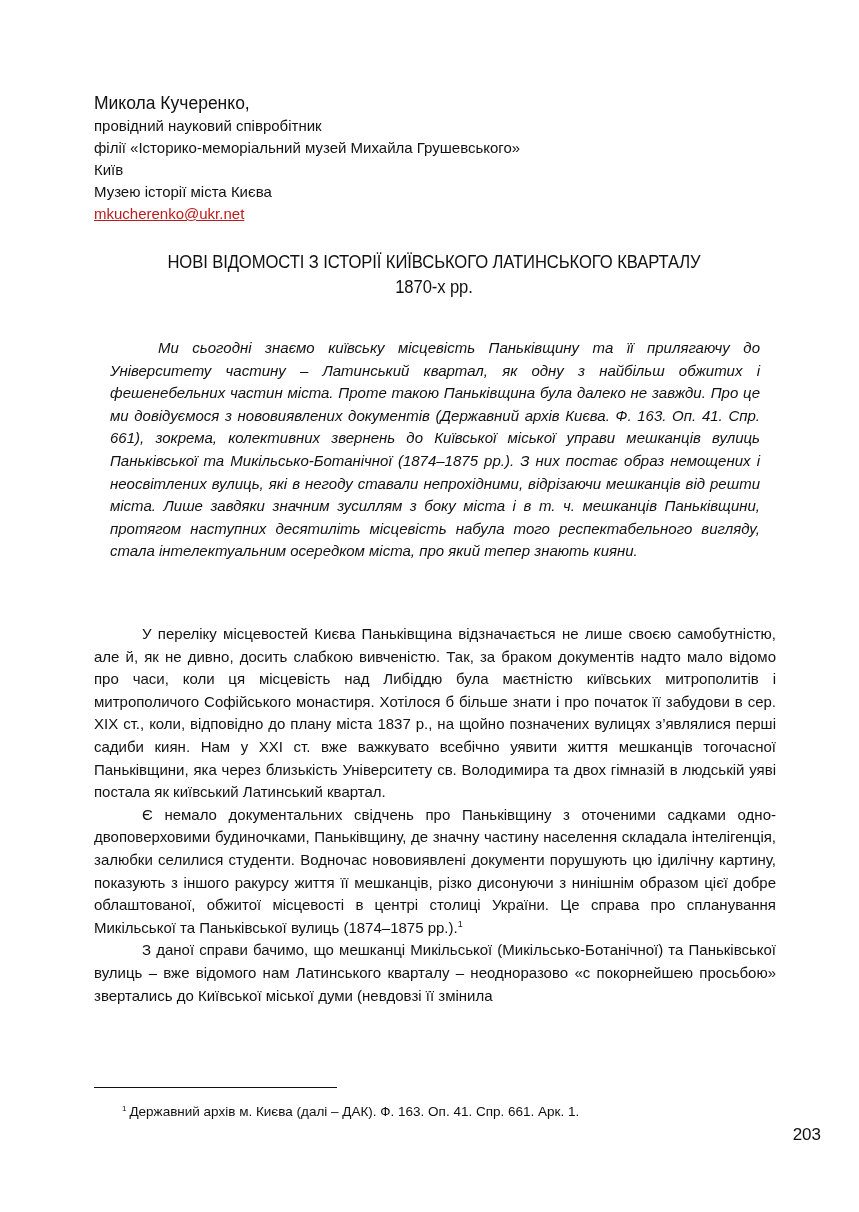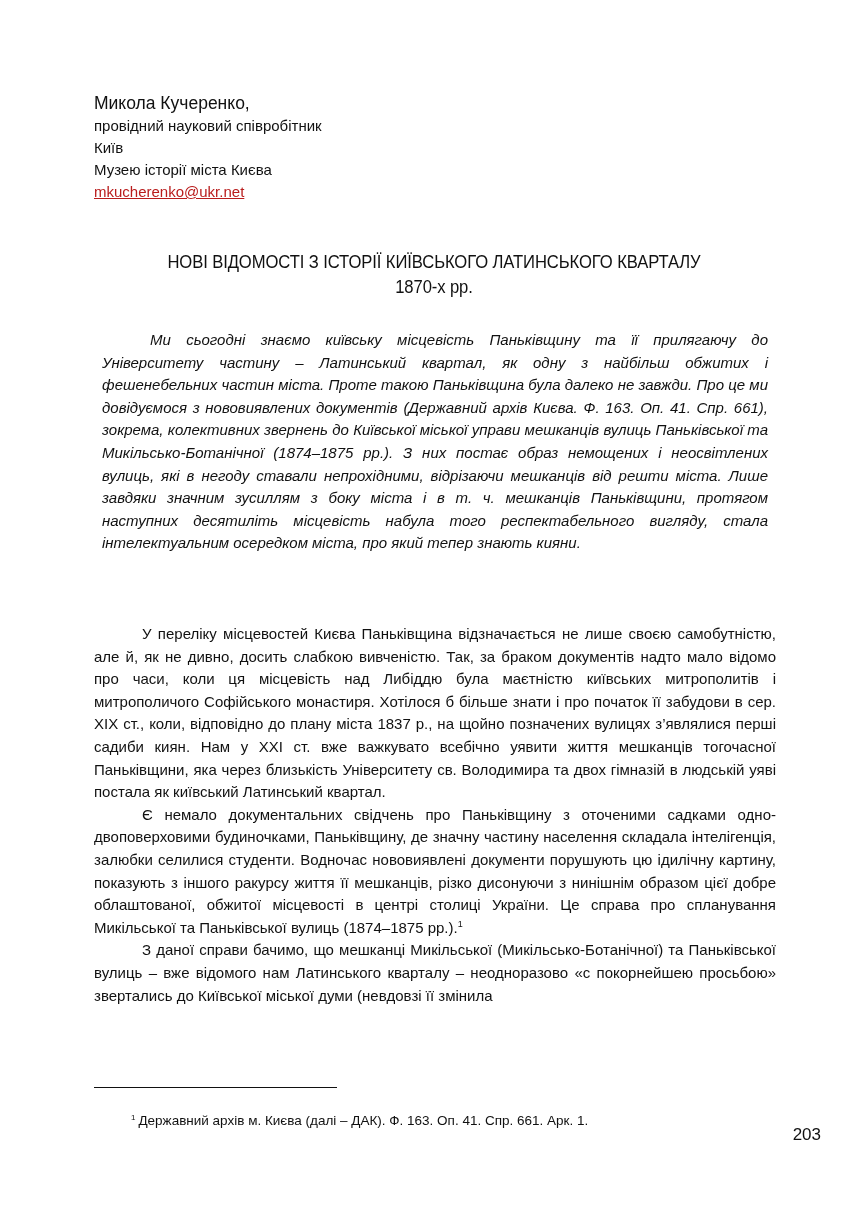--- a/index.html
+++ b/index.html
@@ -65,21 +65,21 @@
       left: 94px;
       top: 321px;
       width: 682px;
       font-style: italic;
       font-size: 15px;
       line-height: 22.6px;
       text-align: justify;
       margin: 0;
     }
     .abstract p {
-      margin: 8px;
+      margin: 16px;
       text-indent: 48px;
     }
     .keywords {
       position: absolute;
       left: 94px;
       top: 555px;
       width: 682px;
       font-style: italic;
       font-size: 15px;
       line-height: 22.6px;
@@ -112,21 +112,21 @@
       height: 0;
       border-top: 1px solid #111111;
     }
     .footnote {
       position: absolute;
       left: 118px;
       top: 1099px;
       width: 680px;
       font-size: 13.5px;
       line-height: 18px;
-      margin: 13px;
+      margin: 4px;
     }
     .footnote sup {
       font-size: 8px;
       vertical-align: super;
       line-height: 0;
       margin-right: 3px;
     }
     .page-number {
       position: absolute;
       right: 38px;
@@ -136,20 +136,21 @@
     }
   </style>
 </head>
 <body>
 
 <div class="page">
 
   <div class="author-block">
     <p class="author-name">Микола Кучеренко,</p>
     <p class="author-line">провідний науковий співробітник</p>
+    <p class="author-line">філії «Історико-меморіальний музей Михайла Грушевського»</p>
     <p class="author-line">Київ</p>
     <p class="author-line">Музею історії міста Києва</p>
     <a class="author-email">mkucherenko@ukr.net</a>
   </div>
 
   <div class="title-block">
     <p class="title-line">НОВІ ВІДОМОСТІ З ІСТОРІЇ КИЇВСЬКОГО ЛАТИНСЬКОГО КВАРТАЛУ</p>
     <p class="title-line">1870-х рр.</p>
   </div>
 

